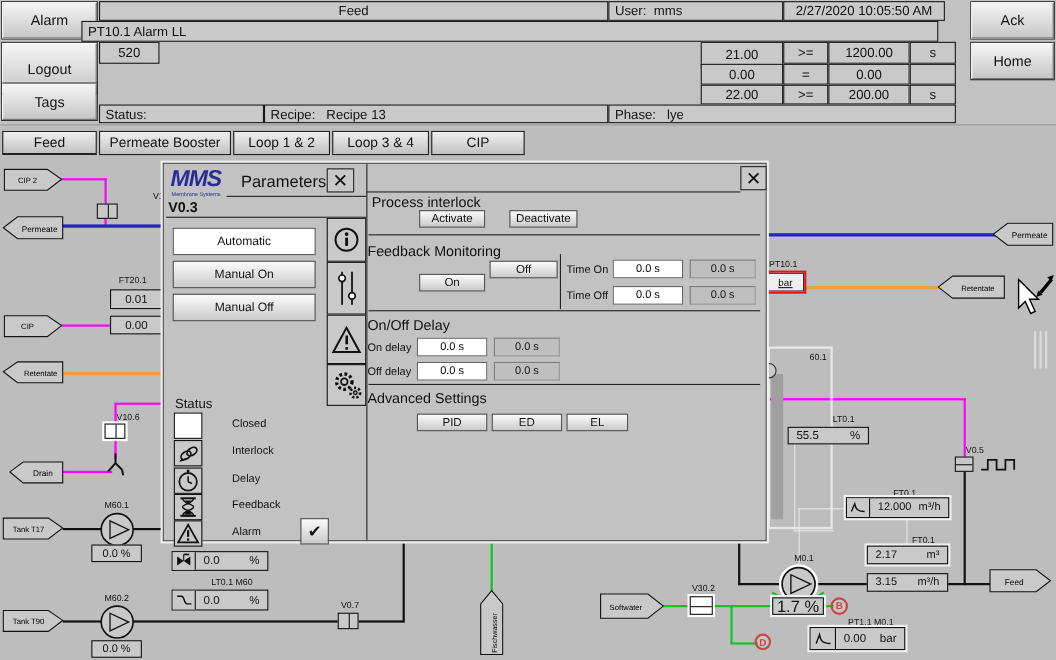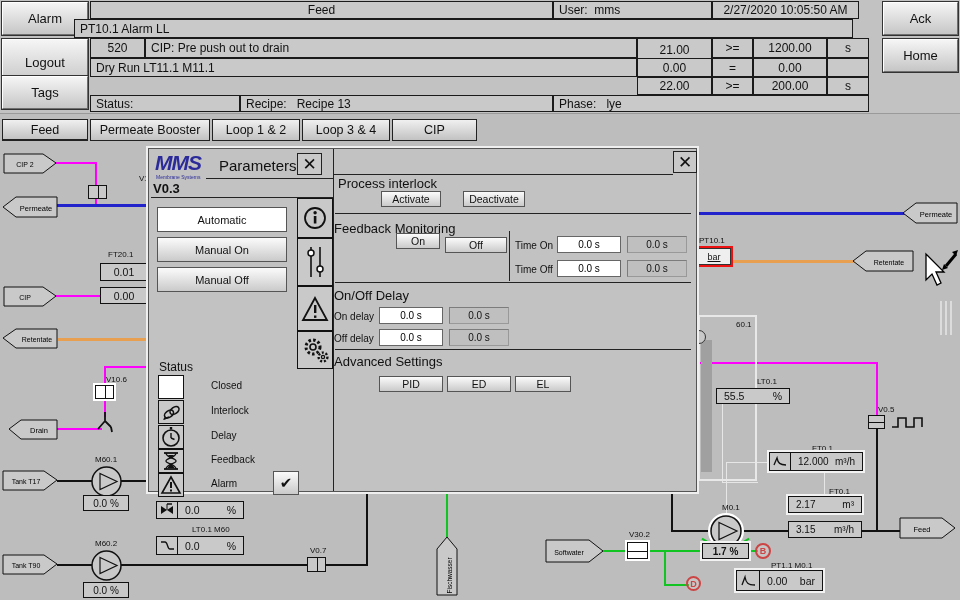--- a/index.html
+++ b/index.html
@@ -65,27 +65,25 @@
     <div class="cell ctr" style="left:90px;top:1px;width:463px;height:18px;">Feed</div>
     <div class="cell" style="left:553px;top:1px;width:159px;height:18px;">
       <span>User:</span>&nbsp;&nbsp;
       <span>mms</span>
     </div>
     <div class="cell ctr" style="left:712px;top:1px;width:147px;height:18px;">2/27/2020 10:05:50 AM</div>
 
     <div class="cell" style="left:74px;top:19px;width:779px;height:19px;">PT10.1 Alarm LL</div>
 
     <div class="cell ctr" style="left:90px;top:38px;width:55px;height:20px;">520</div>
-    <div class="cell" style="left:145px;top:38px;width:492px;height:20px;">CIP: Pre push out to drain</div>
     <div class="cell ctr" style="left:637px;top:38px;width:75px;height:24px;">21.00</div>
     <div class="cell ctr" style="left:712px;top:38px;width:41px;height:20px;">&gt;=</div>
     <div class="cell ctr" style="left:753px;top:38px;width:74px;height:20px;">1200.00</div>
     <div class="cell ctr" style="left:827px;top:38px;width:42px;height:20px;">s</div>
 
-    <div class="cell" style="left:90px;top:58px;width:547px;height:19px;">Dry Run LT11.1 M11.1</div>
     <div class="cell ctr" style="left:637px;top:58px;width:75px;height:19px;">0.00</div>
     <div class="cell ctr" style="left:712px;top:58px;width:41px;height:19px;">=</div>
     <div class="cell ctr" style="left:753px;top:58px;width:74px;height:19px;">0.00</div>
     <div class="cell ctr" style="left:827px;top:58px;width:42px;height:19px;"></div>
 
     <div class="cell ctr" style="left:637px;top:77px;width:75px;height:18px;">22.00</div>
     <div class="cell ctr" style="left:712px;top:77px;width:41px;height:18px;">&gt;=</div>
     <div class="cell ctr" style="left:753px;top:77px;width:74px;height:18px;">200.00</div>
     <div class="cell ctr" style="left:827px;top:77px;width:42px;height:18px;">s</div>
 
@@ -305,21 +303,21 @@
         <span>2.17</span>
         <span>m³</span>
       </span>
   </div>
   <div class="vb" style="left:788px;top:521px;width:74px;height:17px;padding:0;font-size:10px;">
     <span class="vbu">
         <span>3.15</span>
         <span>m³/h</span>
       </span>
   </div>
-  <div class="vb glow" style="left:702px;top:543px;width:47px;height:16px;font-size:10px;font-weight:bold;">1.7 %</div>
+  <div class="vb glow" style="left:702px;top:543px;width:47px;height:16px;font-size:15px;">1.7 %</div>
 
   <div class="lbl" style="left:771px;top:561px;">PT1.1  M0.1</div>
   <div class="vb glow" style="left:736px;top:570px;width:87px;height:21px;padding:0;font-size:10.5px;">
     <span class="icocell" style="flex:0 0 22px;">
       <svg width="17" height="14">
           <path d="M2 11 L5 3 c1 6 3 8 10 8" fill="none" stroke="#111" stroke-width="1.3"></path>
         </svg>
     </span>
     <span class="vbu">
         <span>0.00</span>
@@ -418,21 +416,21 @@
     </div>
     <div class="slbl" style="left:62px;top:329px;">Alarm</div>
     <div class="dbtn" style="left:124px;top:322px;width:26px;height:24px;font-size:15px;font-weight:bold;">✔</div>
 
     <div class="dtitle" style="left:189px;top:27px;">Process interlock</div>
     <div class="dbtn" style="left:232px;top:42px;width:60px;height:16px;">Activate</div>
     <div class="dbtn" style="left:314px;top:42px;width:62px;height:16px;">Deactivate</div>
     <div class="hl" style="left:186px;top:64px;width:356px;height:1px;"></div>
 
     <div class="dtitle" style="left:185px;top:72px;">Feedback Monitoring</div>
-    <div class="dbtn" style="left:232px;top:84px;width:44px;height:16px;margin-left:15px;">On</div>
+    <div class="dbtn" style="left:232px;top:100px;width:60px;height:16px;">On</div>
     <div class="dbtn" style="left:296px;top:88px;width:62px;height:16px;">Off</div>
     <div class="hl" style="left:360px;top:82px;width:1px;height:50px;"></div>
     <div class="slbl" style="left:366px;top:91px;">Time On</div>
     <input class="inp" style="left: 408px; top: 87px; width: 64px; height: 17px;" value="0.0 s">
     <div class="act" style="left:478px;top:87px;width:60px;height:17px;">0.0 s</div>
     <div class="slbl" style="left:366px;top:115px;">Time Off</div>
     <input class="inp" style="left: 408px; top: 111px; width: 64px; height: 17px;" value="0.0 s">
     <div class="act" style="left:478px;top:111px;width:60px;height:17px;">0.0 s</div>
     <div class="hl" style="left:186px;top:133px;width:356px;height:1px;"></div>
 

